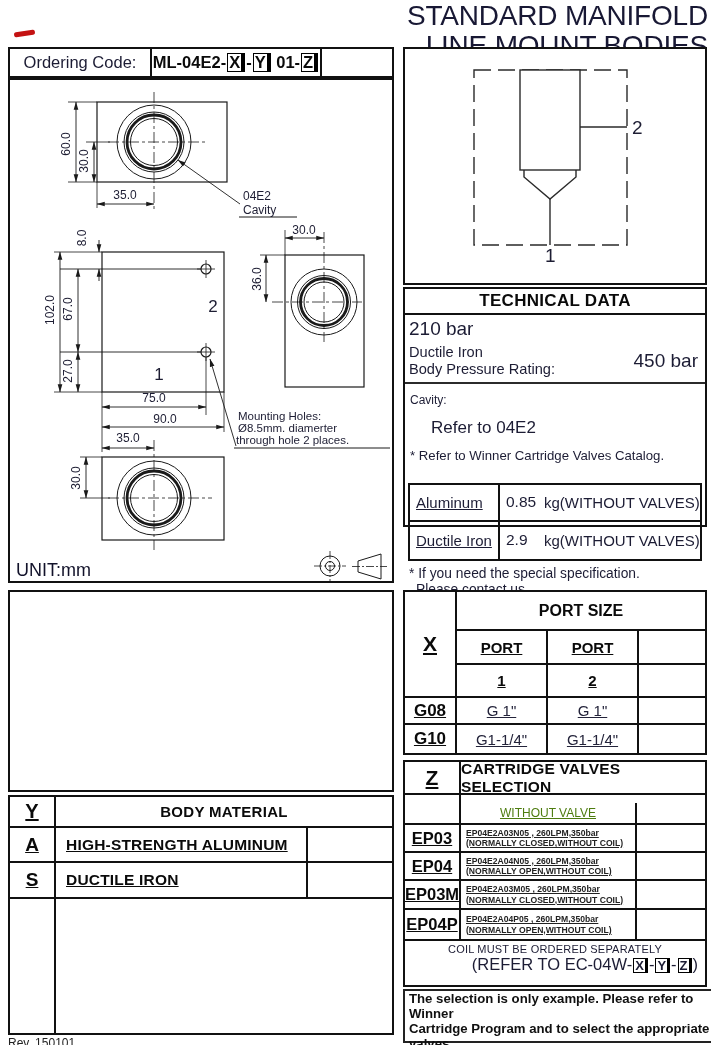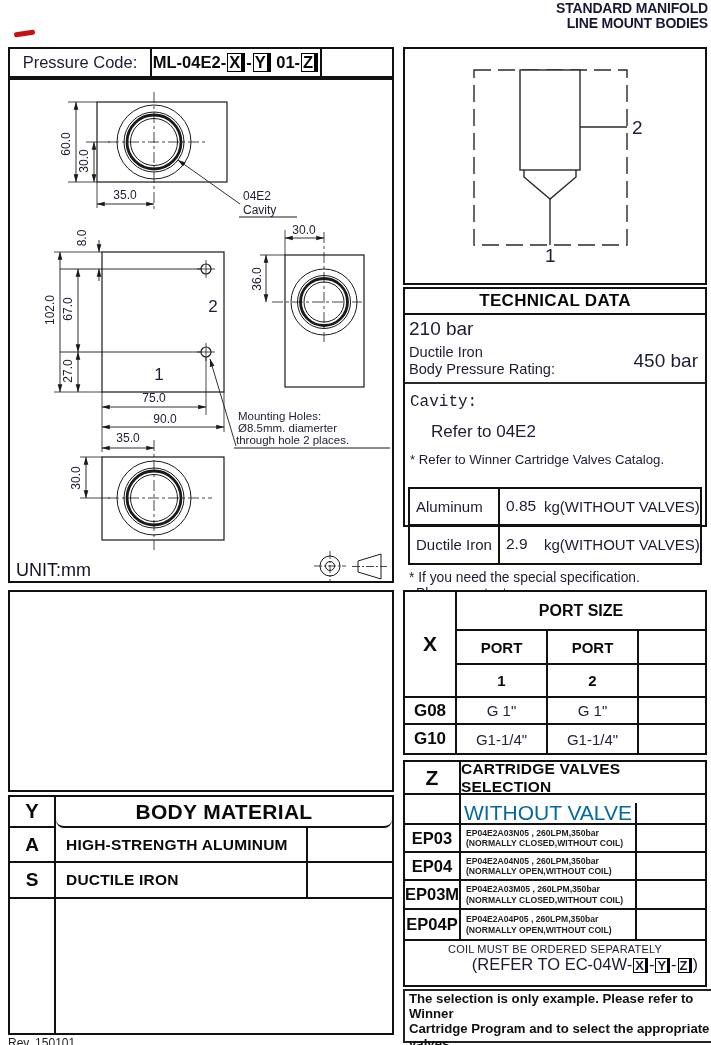--- a/index.html
+++ b/index.html
@@ -1,21 +1,21 @@
 <!DOCTYPE html>
 <html><head>
 <meta charset="utf-8">
 <style>
   html,body{margin:0;padding:0;background:#e8e8e8;}
   #page{position:relative;width:711px;height:1045px;background:#ffffff;overflow:hidden;
         font-family:"Liberation Sans",sans-serif;color:#1c1c34;}
   .abs{position:absolute;}
   .box{position:absolute;border:2px solid #111;background:#fff;box-sizing:border-box;}
   
-  #title{left:0;right:3px;top:1px;text-align:right;font-weight:bold;font-size:14px;
+  #title{left:0;right:3px;top:1px;text-align:right;font-weight:normal;font-size:28px;
          line-height:1.08;color:#181834;letter-spacing:-0.2px;}
   #redmark{left:14px;top:31px;width:21px;height:5px;background:#c41212;
            transform:rotate(-8deg);border-radius:2px;}
   
   #ordering{left:8px;top:47px;width:386px;height:31px;display:flex;align-items:stretch;}
   #ordering .lab{width:140px;display:flex;align-items:center;justify-content:center;
                  font-size:16.5px;border-right:2px solid #111;}
   #ordering .code{width:168px;display:flex;align-items:center;justify-content:center;
                   font-weight:bold;font-size:16.5px;color:#0a0a0a;border-right:2px solid #111;white-space:pre;}
   .bx{display:inline-block;border:1.5px solid #000;border-right:4px solid #000;
@@ -26,80 +26,80 @@
   #drawingbox{left:8px;top:78px;width:386px;height:505px;}
   #schembox{left:403px;top:47px;width:304px;height:238px;}
   
   #techbox{left:403px;top:287px;width:304px;height:240px;}
   #techbox .hd{border-bottom:2.5px solid #111;text-align:center;font-weight:bold;
                font-size:17px;color:#0a0a0a;padding:2px 0 2px 0;letter-spacing:.3px;}
   .tech-row{display:flex;justify-content:space-between;align-items:center;padding:3px 5px 1px 4px;}
   .tech-row .tl{font-size:14.6px;line-height:1.15;}
   .tech-row .tv{font-size:19px;padding-right:2px;white-space:nowrap;}
   #tech-rule{border-top:2px solid #2b2b2b;margin:3px 0 0 0;}
-  #tech-cavity{font-size:16px;padding:9px 0 0 5px;font-family:Liberation Mono, monospace;}
+  #tech-cavity{font-size:12px;padding:9px 0 0 5px;}
   #tech-refer{font-size:17px;padding:11px 0 0 26px;}
   #tech-note1{font-size:13.2px;padding:10px 0 20px 5px;}
   #wtable{margin:0 3px;border:2px solid #111;display:grid;
           grid-template-columns:90px 1fr;grid-template-rows:37px 37px;}
   #wtable .c{display:flex;align-items:center;font-size:15px;padding-left:6px;box-sizing:border-box;}
   #wtable .br{border-right:2px solid #111;} #wtable .bb{border-bottom:2px solid #111;}
   #wtable .val{width:38px;display:inline-block;font-size:15.5px;}
   #tech-note2{font-size:13.8px;line-height:1.18;padding:5px 0 0 4px;}
   
   #pstable{left:403px;top:590px;width:304px;height:165px;display:grid;
            grid-template-columns:52px 91px 91px 1fr;
            grid-template-rows:39px 34px 33px 27px 1fr;}
   .cell{display:flex;align-items:center;justify-content:center;box-sizing:border-box;}
-  .br{border-right:2px solid #111;} .bb{border-bottom:2px solid #111;}
+  .br{border-right:2px solid #111;text-decoration:underline;} .bb{border-bottom:2px solid #111;}
   .hbold{font-weight:bold;color:#0a0a0a;}
   #pstable .big{font-size:21px;} #pstable .t16{font-size:16px;} #pstable .t15{font-size:15px;}
   #pstable .data{font-size:15px;color:#23233a;}
   
   #ztable{left:403px;top:760px;width:304px;height:181px;display:grid;
           grid-template-columns:56px 176px 1fr;
           grid-template-rows:33px 30px 28px 28px 29px 1fr;}
   #ztable .big{font-size:21px;} #ztable .t155{font-size:15.5px;letter-spacing:.2px;}
-  #ztable .wv{font-size:21px;color:#0369a1;margin-top:8px;}
+  #ztable .wv{font-size:12px;color:#4d7c0f;margin-top:8px;}
   #ztable .code{font-size:16.5px;}
   #ztable .desc{flex-direction:column;align-items:flex-start;justify-content:center;
                 padding-left:5px;font-size:8.6px;font-weight:600;color:#222;line-height:1.2;}
   
   #coilbox{left:403px;top:939px;width:304px;height:48px;padding-top:2px;}
   #coilbox .l1{text-align:center;font-size:11px;letter-spacing:.2px;}
   #coilbox .l2{text-align:right;font-size:16.5px;padding-right:7px;white-space:pre;}
   #notebox{left:403px;top:989px;width:304px;height:48px;border:2px solid #222;
            padding:1px 4px;font-weight:bold;font-size:13.2px;line-height:1.13;color:#101010;}
   
   #leftempty{left:8px;top:590px;width:386px;height:202px;}
   #bmtable{left:8px;top:795px;width:386px;height:240px;display:grid;
            grid-template-columns:46px 252px 1fr;
            grid-template-rows:31px 35px 36px 1fr;}
-  #bmtable .big{font-size:20px;} #bmtable .t165{font-size:21px;letter-spacing:.3px;border-radius:8px;}
+  #bmtable .big{font-size:20px;} #bmtable .t165{font-size:15px;letter-spacing:.3px;}
   #bmtable .mat{justify-content:flex-start;padding-left:10px;font-size:15.5px;
                 font-weight:bold;color:#0a0a0a;letter-spacing:.2px;}
   #rev{left:8px;top:1036px;font-size:12px;color:#222;}
   svg text{font-family:"Liberation Sans",sans-serif;}
   .dim{font-size:12px;fill:#1d1d33;}
   .note-t{font-size:11.5px;fill:#1d1d33;}
   .port-t{font-size:17px;fill:#1d1d33;}
 </style>
 </head>
 <body>
 
 <div id="page">
 
   <div id="title" class="abs">
     <div>STANDARD MANIFOLD</div>
     <div>LINE MOUNT BODIES</div>
   </div>
   <div id="redmark" class="abs"></div>
 
   <div id="ordering" class="box">
-    <div class="lab">Pressure Code:</div>
+    <div class="lab">Ordering Code:</div>
     <div class="code"><span>ML-04E2-</span><span class="bx">X</span><span>-</span><span class="bx">Y</span><span> 01-</span><span class="bx">Z</span></div>
     <div style="flex:1"></div>
   </div>
 
   <div id="drawingbox" class="box">
     <svg width="382" height="501" viewBox="0 0 382 501">
       <defs>
         <marker id="ma" markerWidth="10" markerHeight="8" refX="8.6" refY="3" orient="auto-start-reverse">
           <path d="M0,0.4 L8.8,3 L0,5.6 Z" fill="#1a1a1a"></path>
         </marker>

